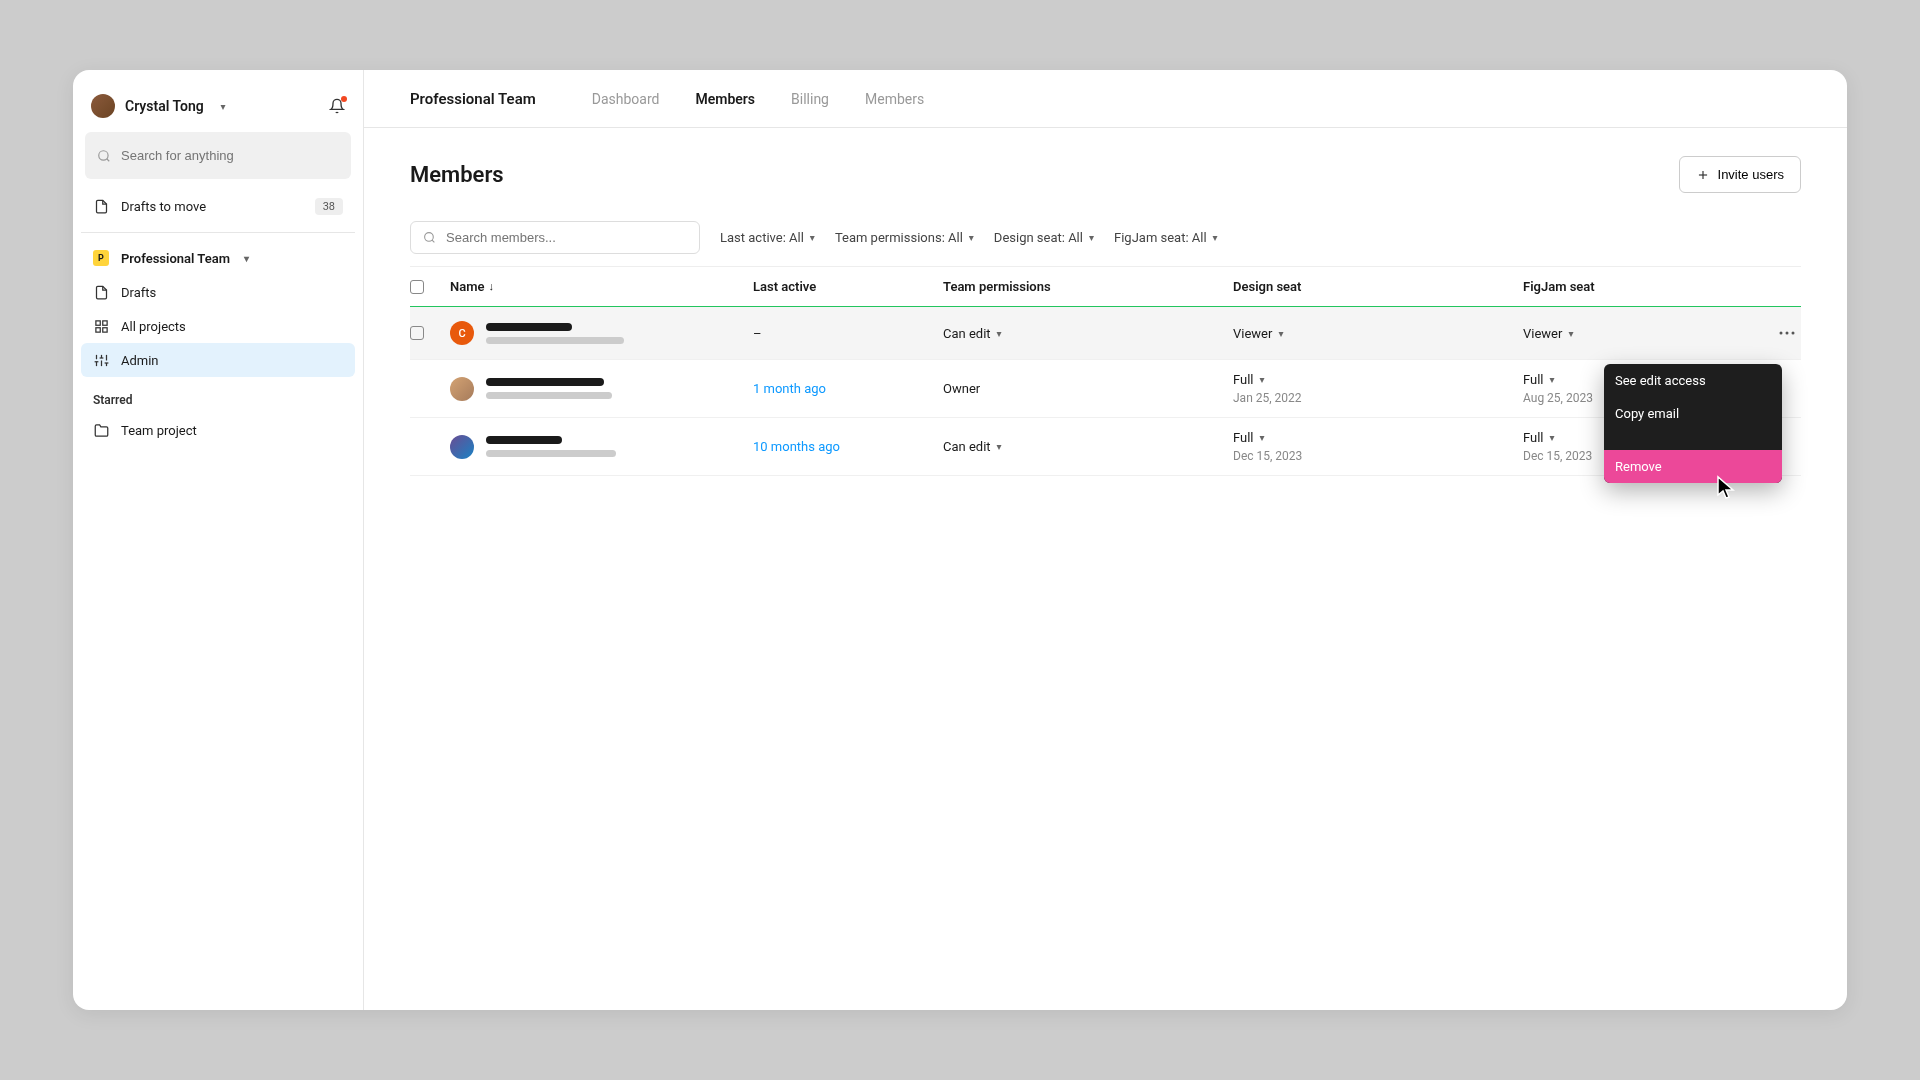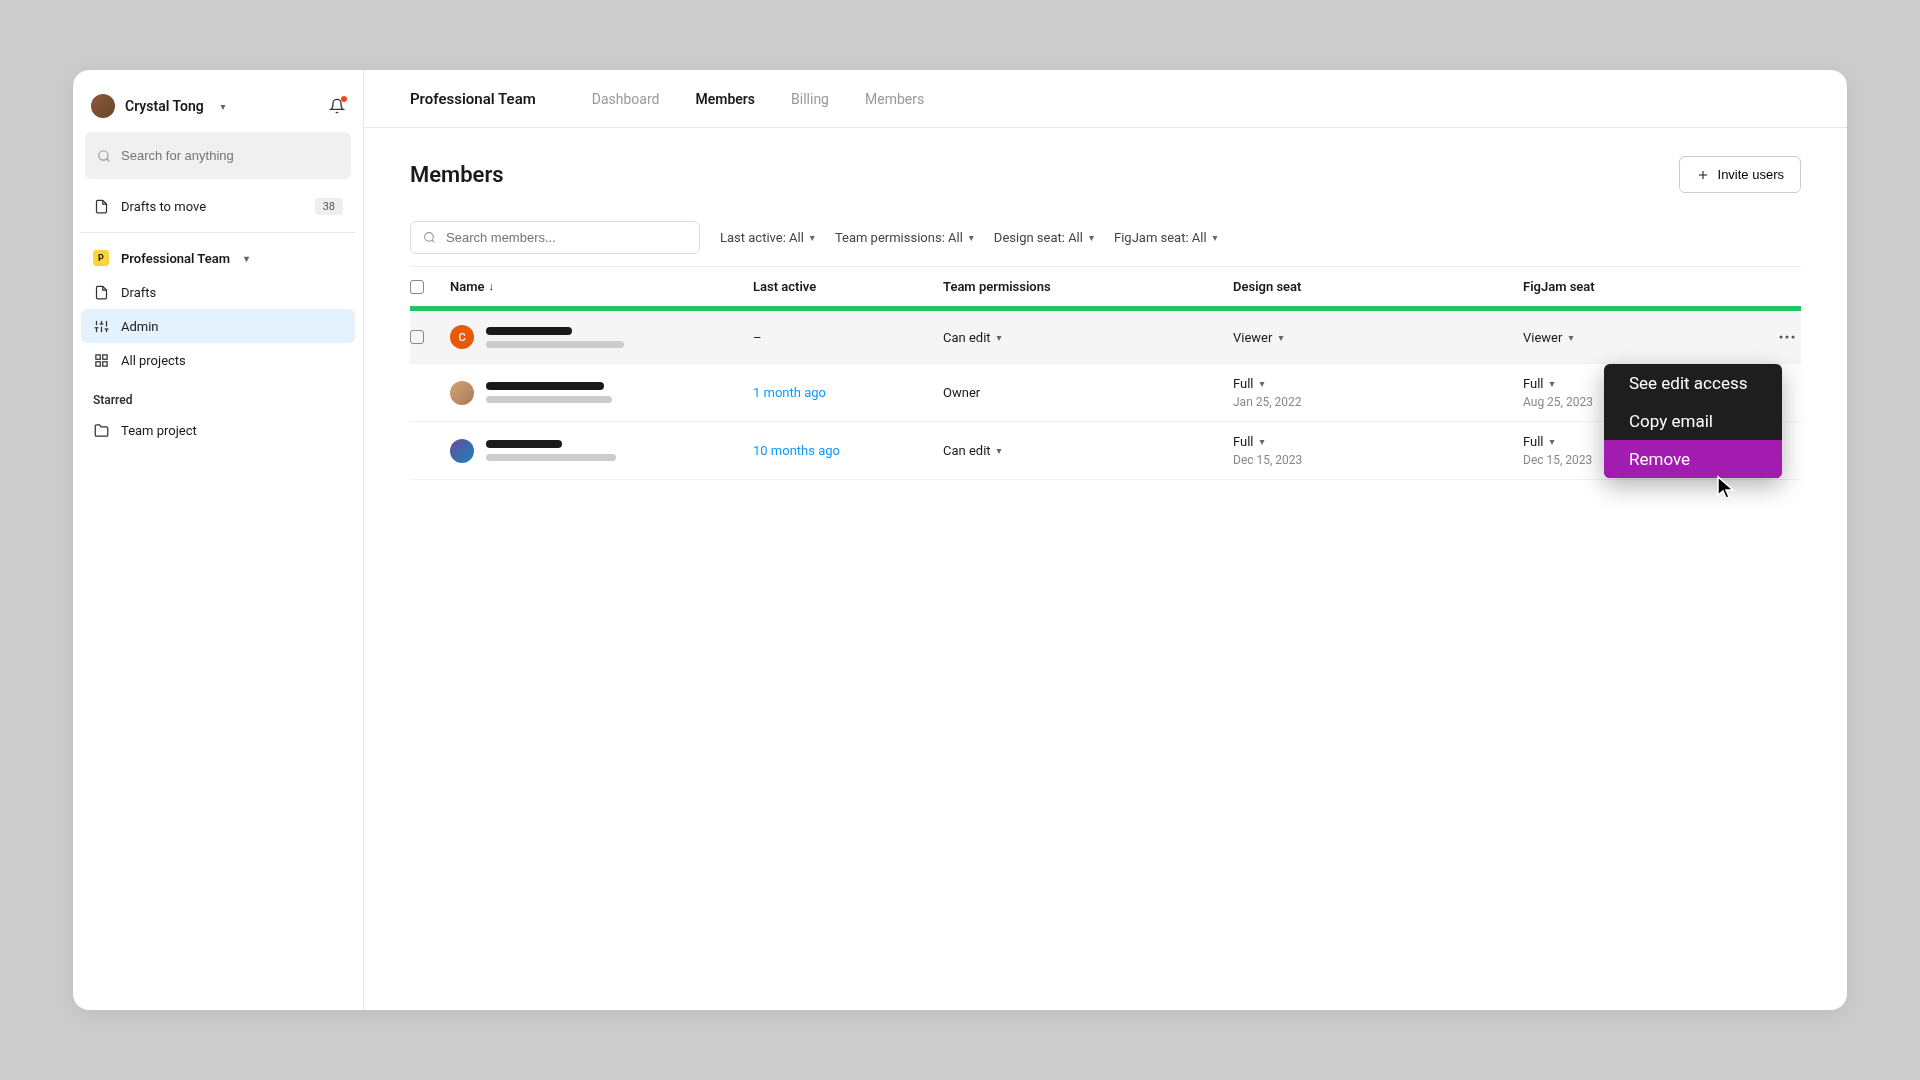--- a/index.html
+++ b/index.html
@@ -171,21 +171,21 @@
   gap: 4px;
   font-size: 13px;
   color: #444;
   cursor: pointer;
 }
 .table { width: 100%; }
 .table-header {
   display: flex;
   padding: 12px 0;
   border-top: 1px solid #eee;
-  border-bottom: 5px solid #22c55e;
+  border-bottom: 1px solid #22c55e;
   font-weight: 600;
   font-size: 13px;
 }
 .col-check { width: 40px; display:flex; align-items:center; }
 .col-name { width: 294px; display:flex; align-items:center; gap:4px; }
 .col-active { width: 190px; margin-left: 9px; }
 .col-perm { width: 290px; }
 .col-design { width: 290px; }
 .col-figjam { width: 250px; }
 .col-actions { flex: 1; text-align: right; }
@@ -226,26 +226,26 @@
   top: 236px;
   left: 1240px;
   width: 178px;
   background: #1e1e1e;
   border-radius: 6px;
   overflow: hidden;
   box-shadow: 0 8px 24px rgba(0,0,0,0.3);
   z-index: 100;
 }
 .context-item {
-  padding: 9px 25px;
+  padding: 9px 11px;
   color: #fff;
-  font-size: 17px;
+  font-size: 13px;
   cursor: pointer;
 }
-.context-item.highlighted { background: #a21caf; }
+.context-item.highlighted { background: #ec4899; margin-top: 20px; }
 .cursor {
   position: absolute;
   top: 347px;
   left: 1352px;
   z-index: 200;
   pointer-events: none;
 }
 svg { display: block; }
 </style>
 </head>
@@ -295,48 +295,48 @@
       <span class="chev">▾</span>
     </div>
     <div class="nav-item">
       <span class="nav-icon">
           <svg width="15" height="15" viewBox="0 0 24 24" fill="none" stroke="#333" stroke-width="2">
             <path d="M14 2H6a2 2 0 0 0-2 2v16a2 2 0 0 0 2 2h12a2 2 0 0 0 2-2V8z"></path>
             <path d="M14 2v6h6"></path>
           </svg>
         </span>
       <span>Drafts</span>
+    </div>
+    <div class="nav-item">
+      <span class="nav-icon">
+          <svg width="15" height="15" viewBox="0 0 24 24" fill="none" stroke="#333" stroke-width="2">
+            <rect x="3" y="3" width="7" height="7"></rect>
+            <rect x="14" y="3" width="7" height="7"></rect>
+            <rect x="14" y="14" width="7" height="7"></rect>
+            <rect x="3" y="14" width="7" height="7"></rect>
+          </svg>
+        </span>
+      <span>All projects</span>
     </div>
     <div class="nav-item active">
       <span class="nav-icon">
           <svg width="15" height="15" viewBox="0 0 24 24" fill="none" stroke="#333" stroke-width="2">
             <line x1="4" y1="21" x2="4" y2="14"></line>
             <line x1="4" y1="10" x2="4" y2="3"></line>
             <line x1="12" y1="21" x2="12" y2="12"></line>
             <line x1="12" y1="8" x2="12" y2="3"></line>
             <line x1="20" y1="21" x2="20" y2="16"></line>
             <line x1="20" y1="12" x2="20" y2="3"></line>
             <line x1="1" y1="14" x2="7" y2="14"></line>
             <line x1="9" y1="8" x2="15" y2="8"></line>
             <line x1="17" y1="16" x2="23" y2="16"></line>
           </svg>
         </span>
       <span>Admin</span>
     </div>
-    <div class="nav-item">
-      <span class="nav-icon">
-          <svg width="15" height="15" viewBox="0 0 24 24" fill="none" stroke="#333" stroke-width="2">
-            <rect x="3" y="3" width="7" height="7"></rect>
-            <rect x="14" y="3" width="7" height="7"></rect>
-            <rect x="14" y="14" width="7" height="7"></rect>
-            <rect x="3" y="14" width="7" height="7"></rect>
-          </svg>
-        </span>
-      <span>All projects</span>
-    </div>
 
     <div class="section-label">Starred</div>
     <div class="nav-item">
       <span class="nav-icon">
           <svg width="15" height="15" viewBox="0 0 24 24" fill="none" stroke="#333" stroke-width="2">
             <path d="M22 19a2 2 0 0 1-2 2H4a2 2 0 0 1-2-2V5a2 2 0 0 1 2-2h5l2 3h9a2 2 0 0 1 2 2z"></path>
           </svg>
         </span>
       <span>Team project</span>
     </div>

